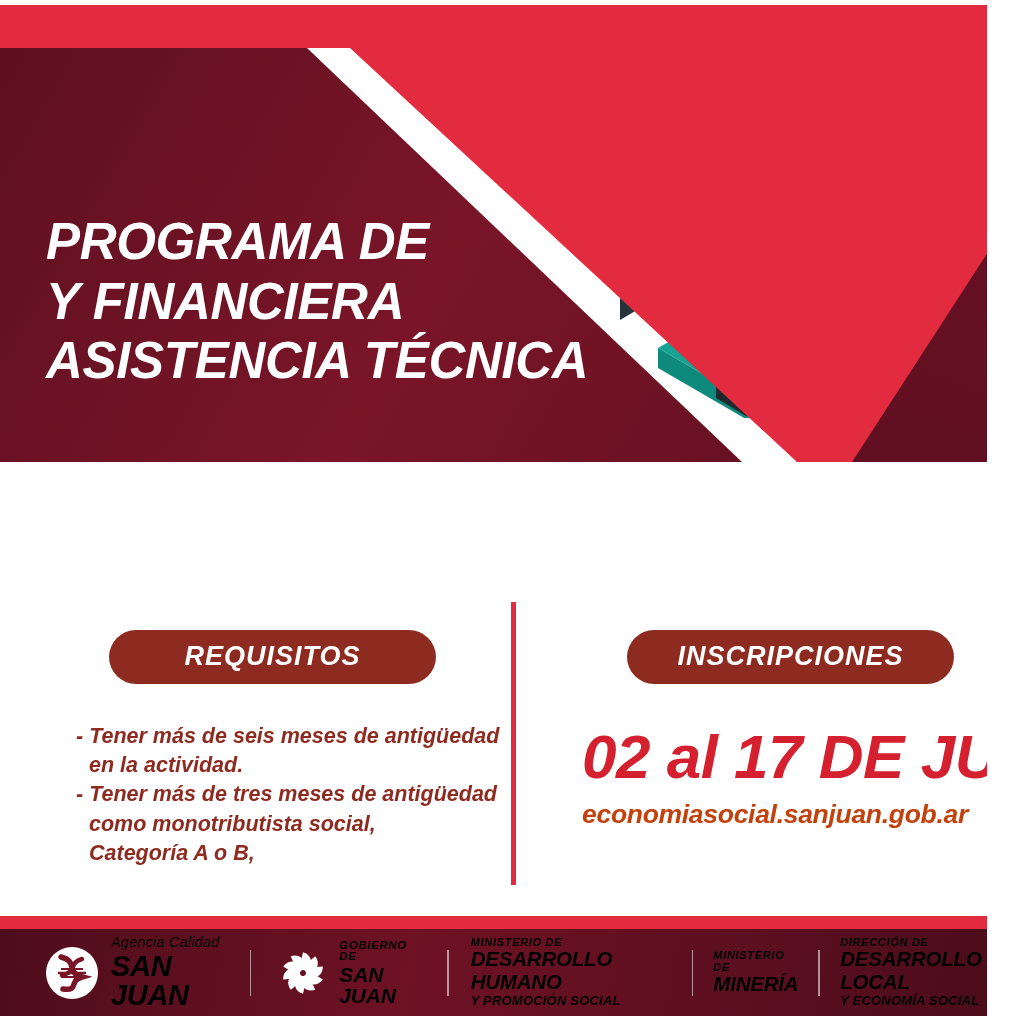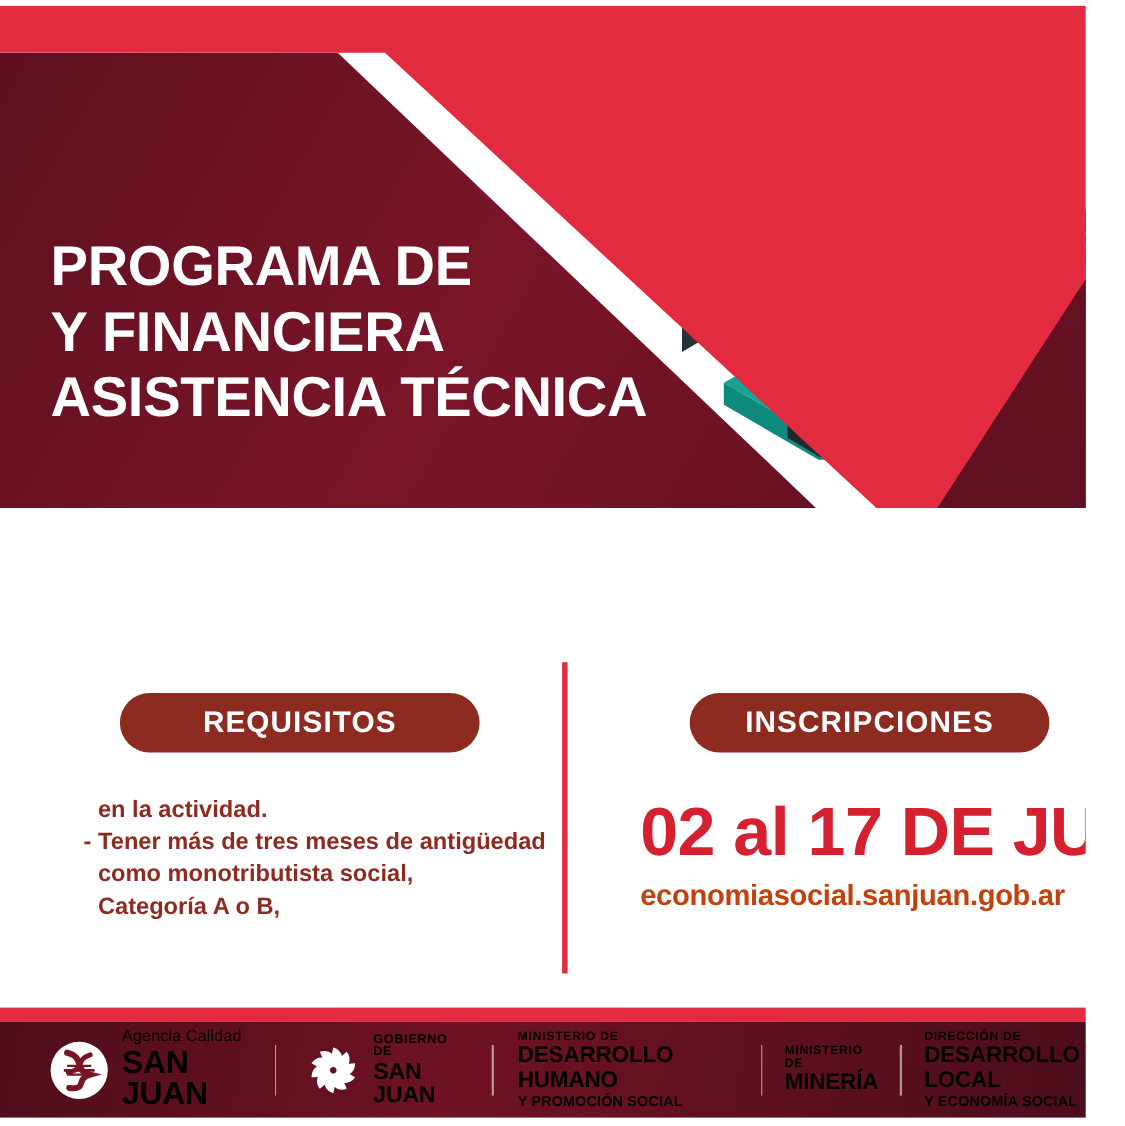--- a/index.html
+++ b/index.html
@@ -1,19 +1,20 @@
 <!DOCTYPE html>
 <html><head>
 <meta charset="utf-8">
 <style>
   html,body{margin:0;padding:0;background:#ffffff;}
   body{font-family:"Liberation Sans",sans-serif;}
   #poster{
     position:relative;width:987px;height:1024px;overflow:hidden;
     background:#ffffff;
+    font-style:italic;
   }
 
   
   .hero{position:absolute;left:0;top:0;width:1023px;height:462px;overflow:hidden;background:#ffffff;}
   .hero-white{position:absolute;inset:0;background:#ffffff;}
   .hero-red{position:absolute;left:0;top:5px;width:1023px;height:457px;background:#E32B3F;
             clip-path:polygon(0 0,1023px 0,1023px 100%,797px 100%,350px 43px,0 43px);}
   .hero-red2{position:absolute;left:0;top:5px;width:1023px;height:457px;background:#E32B3F;
             clip-path:polygon(1023px 0,1023px 457px,800px 457px,1023px 180px);}
   .hero-maroon-left{position:absolute;left:0;top:48px;width:1023px;height:414px;
@@ -204,20 +205,21 @@
     <polygon points="752,400 797,462 842,400 808,400 797,415 786,400" fill="#E32B3F"></polygon>
   </svg>
 
   <div class="mid">
 
     <div class="divider"></div>
 
     <div class="col col-left">
       <div class="pill pill-req">REQUISITOS</div>
       <div class="req-list">
+        <div>- Tener más de seis meses de antigüedad</div>
         <div class="req-ind">en la actividad.</div>
         <div>- Tener más de tres meses de antigüedad</div>
         <div class="req-ind">como monotributista social,</div>
         <div class="req-ind">Categoría A o B,</div>
       </div>
     </div>
 
     <div class="col col-right">
       <div class="pill pill-ins">INSCRIPCIONES</div>
       <div class="dates">02 al 17 DE JULIO</div>

